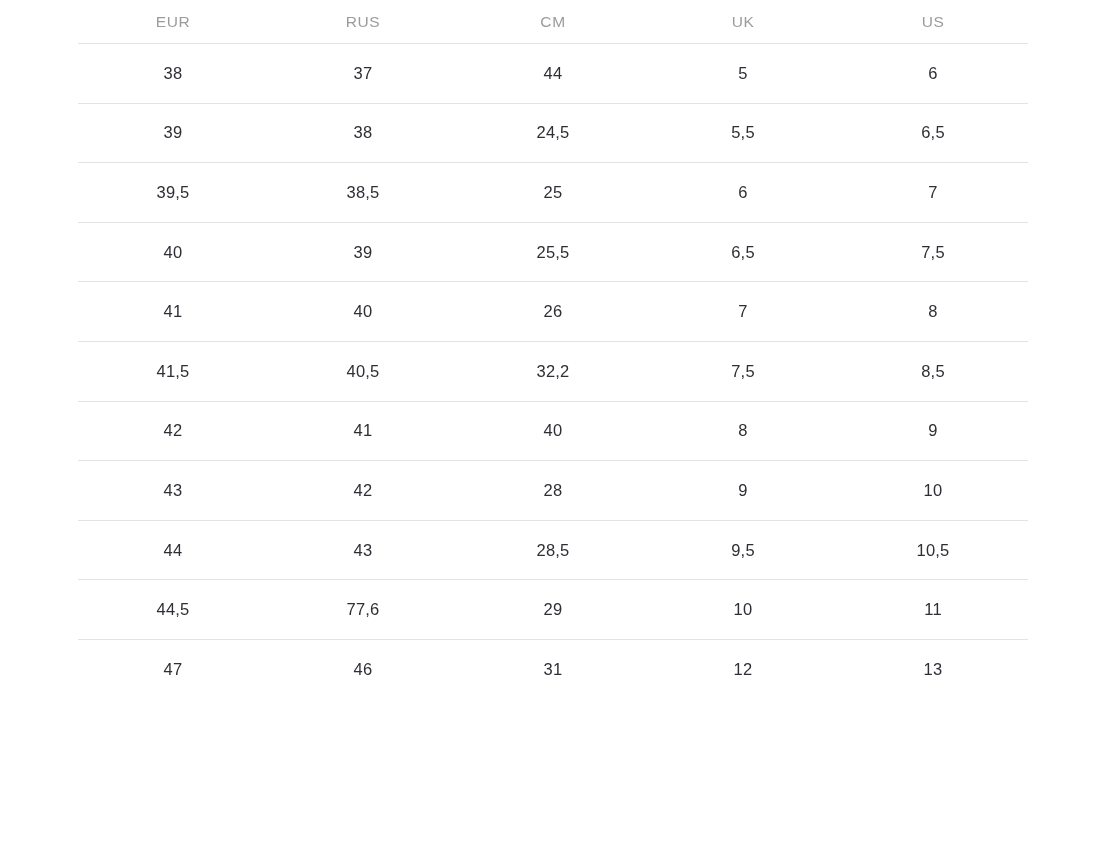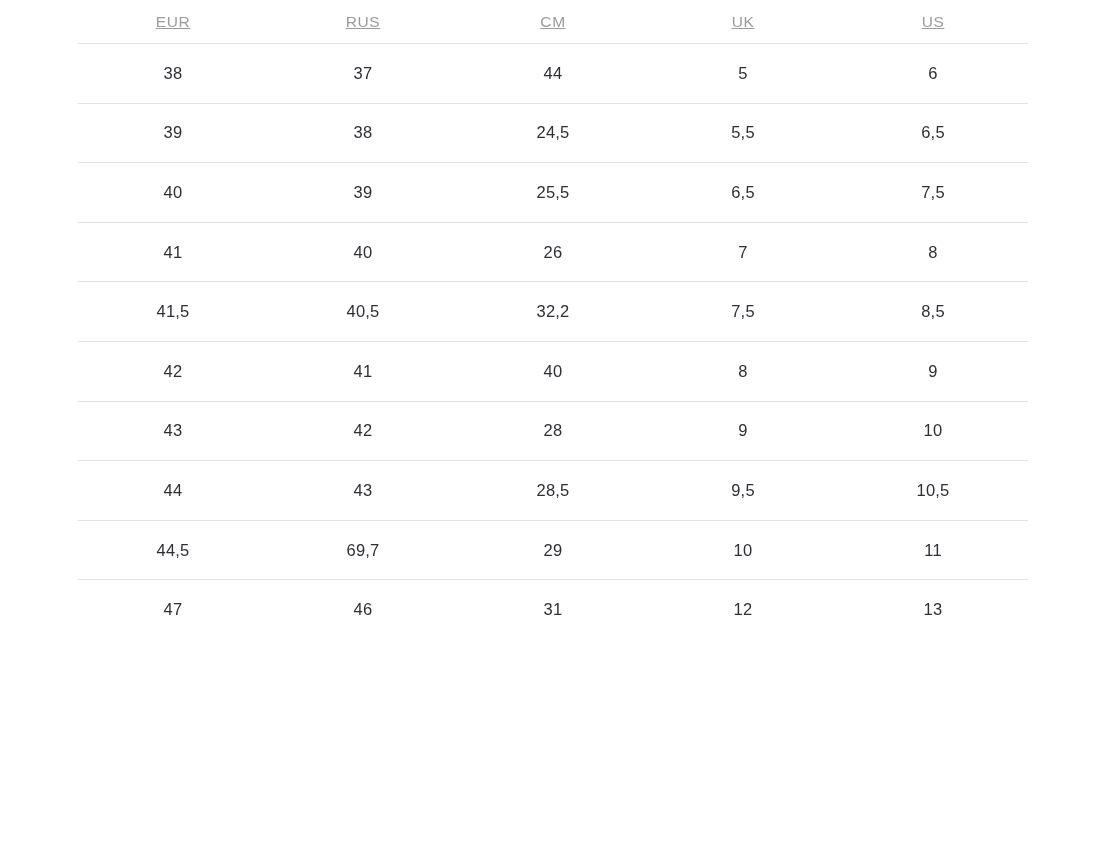--- a/index.html
+++ b/index.html
@@ -36,21 +36,20 @@
     height: 43px;
     padding: 0;
     font-weight: 400;
     font-size: 15.5px;
     letter-spacing: 0.6px;
     color: #9b9b9b;
     text-align: center;
     vertical-align: middle;
     border: 0;
     background: #ffffff;
-    text-decoration: underline;
   }
 
   thead tr {
     border-bottom: 1px solid #e3e3e3;
   }
 
   tbody td {
     height: 58.6px;
     padding: 0;
     font-size: 16.5px;
@@ -96,20 +95,27 @@
           <td>6</td>
         </tr>
         <tr>
           <td>39</td>
           <td>38</td>
           <td>24,5</td>
           <td>5,5</td>
           <td>6,5</td>
         </tr>
         <tr>
+          <td>39,5</td>
+          <td>38,5</td>
+          <td>25</td>
+          <td>6</td>
+          <td>7</td>
+        </tr>
+        <tr>
           <td>40</td>
           <td>39</td>
           <td>25,5</td>
           <td>6,5</td>
           <td>7,5</td>
         </tr>
         <tr>
           <td>41</td>
           <td>40</td>
           <td>26</td>
@@ -139,21 +145,21 @@
         </tr>
         <tr>
           <td>44</td>
           <td>43</td>
           <td>28,5</td>
           <td>9,5</td>
           <td>10,5</td>
         </tr>
         <tr>
           <td>44,5</td>
-          <td>69,7</td>
+          <td>77,6</td>
           <td>29</td>
           <td>10</td>
           <td>11</td>
         </tr>
         <tr>
           <td>47</td>
           <td>46</td>
           <td>31</td>
           <td>12</td>
           <td>13</td>

